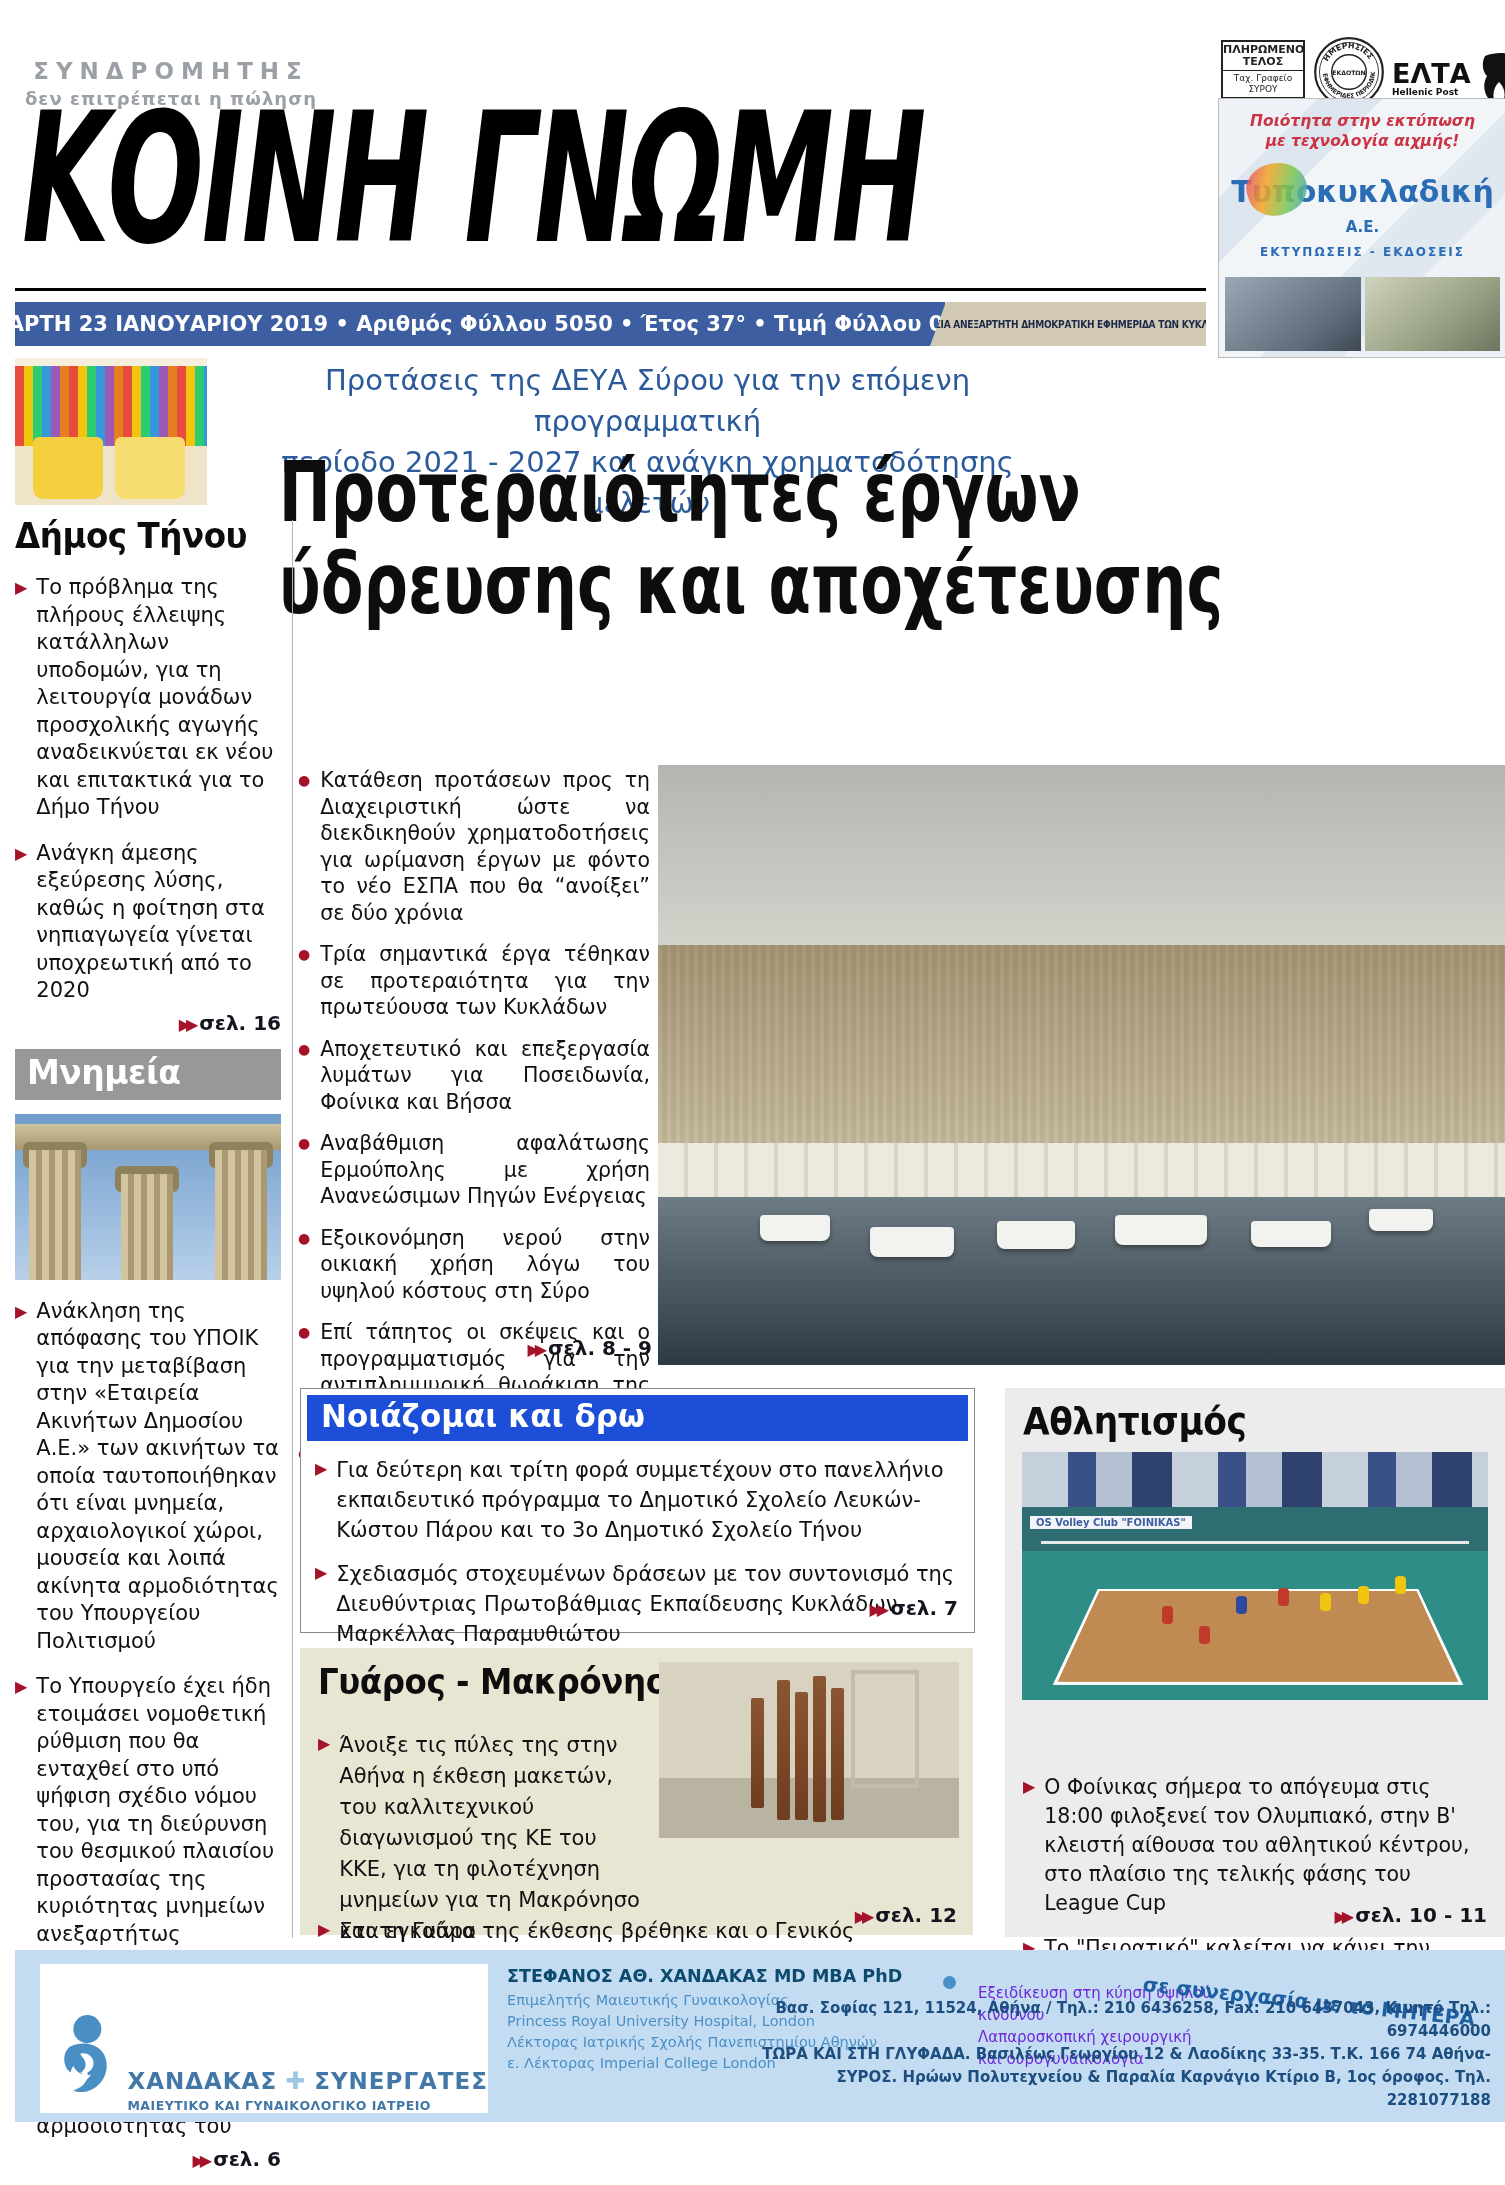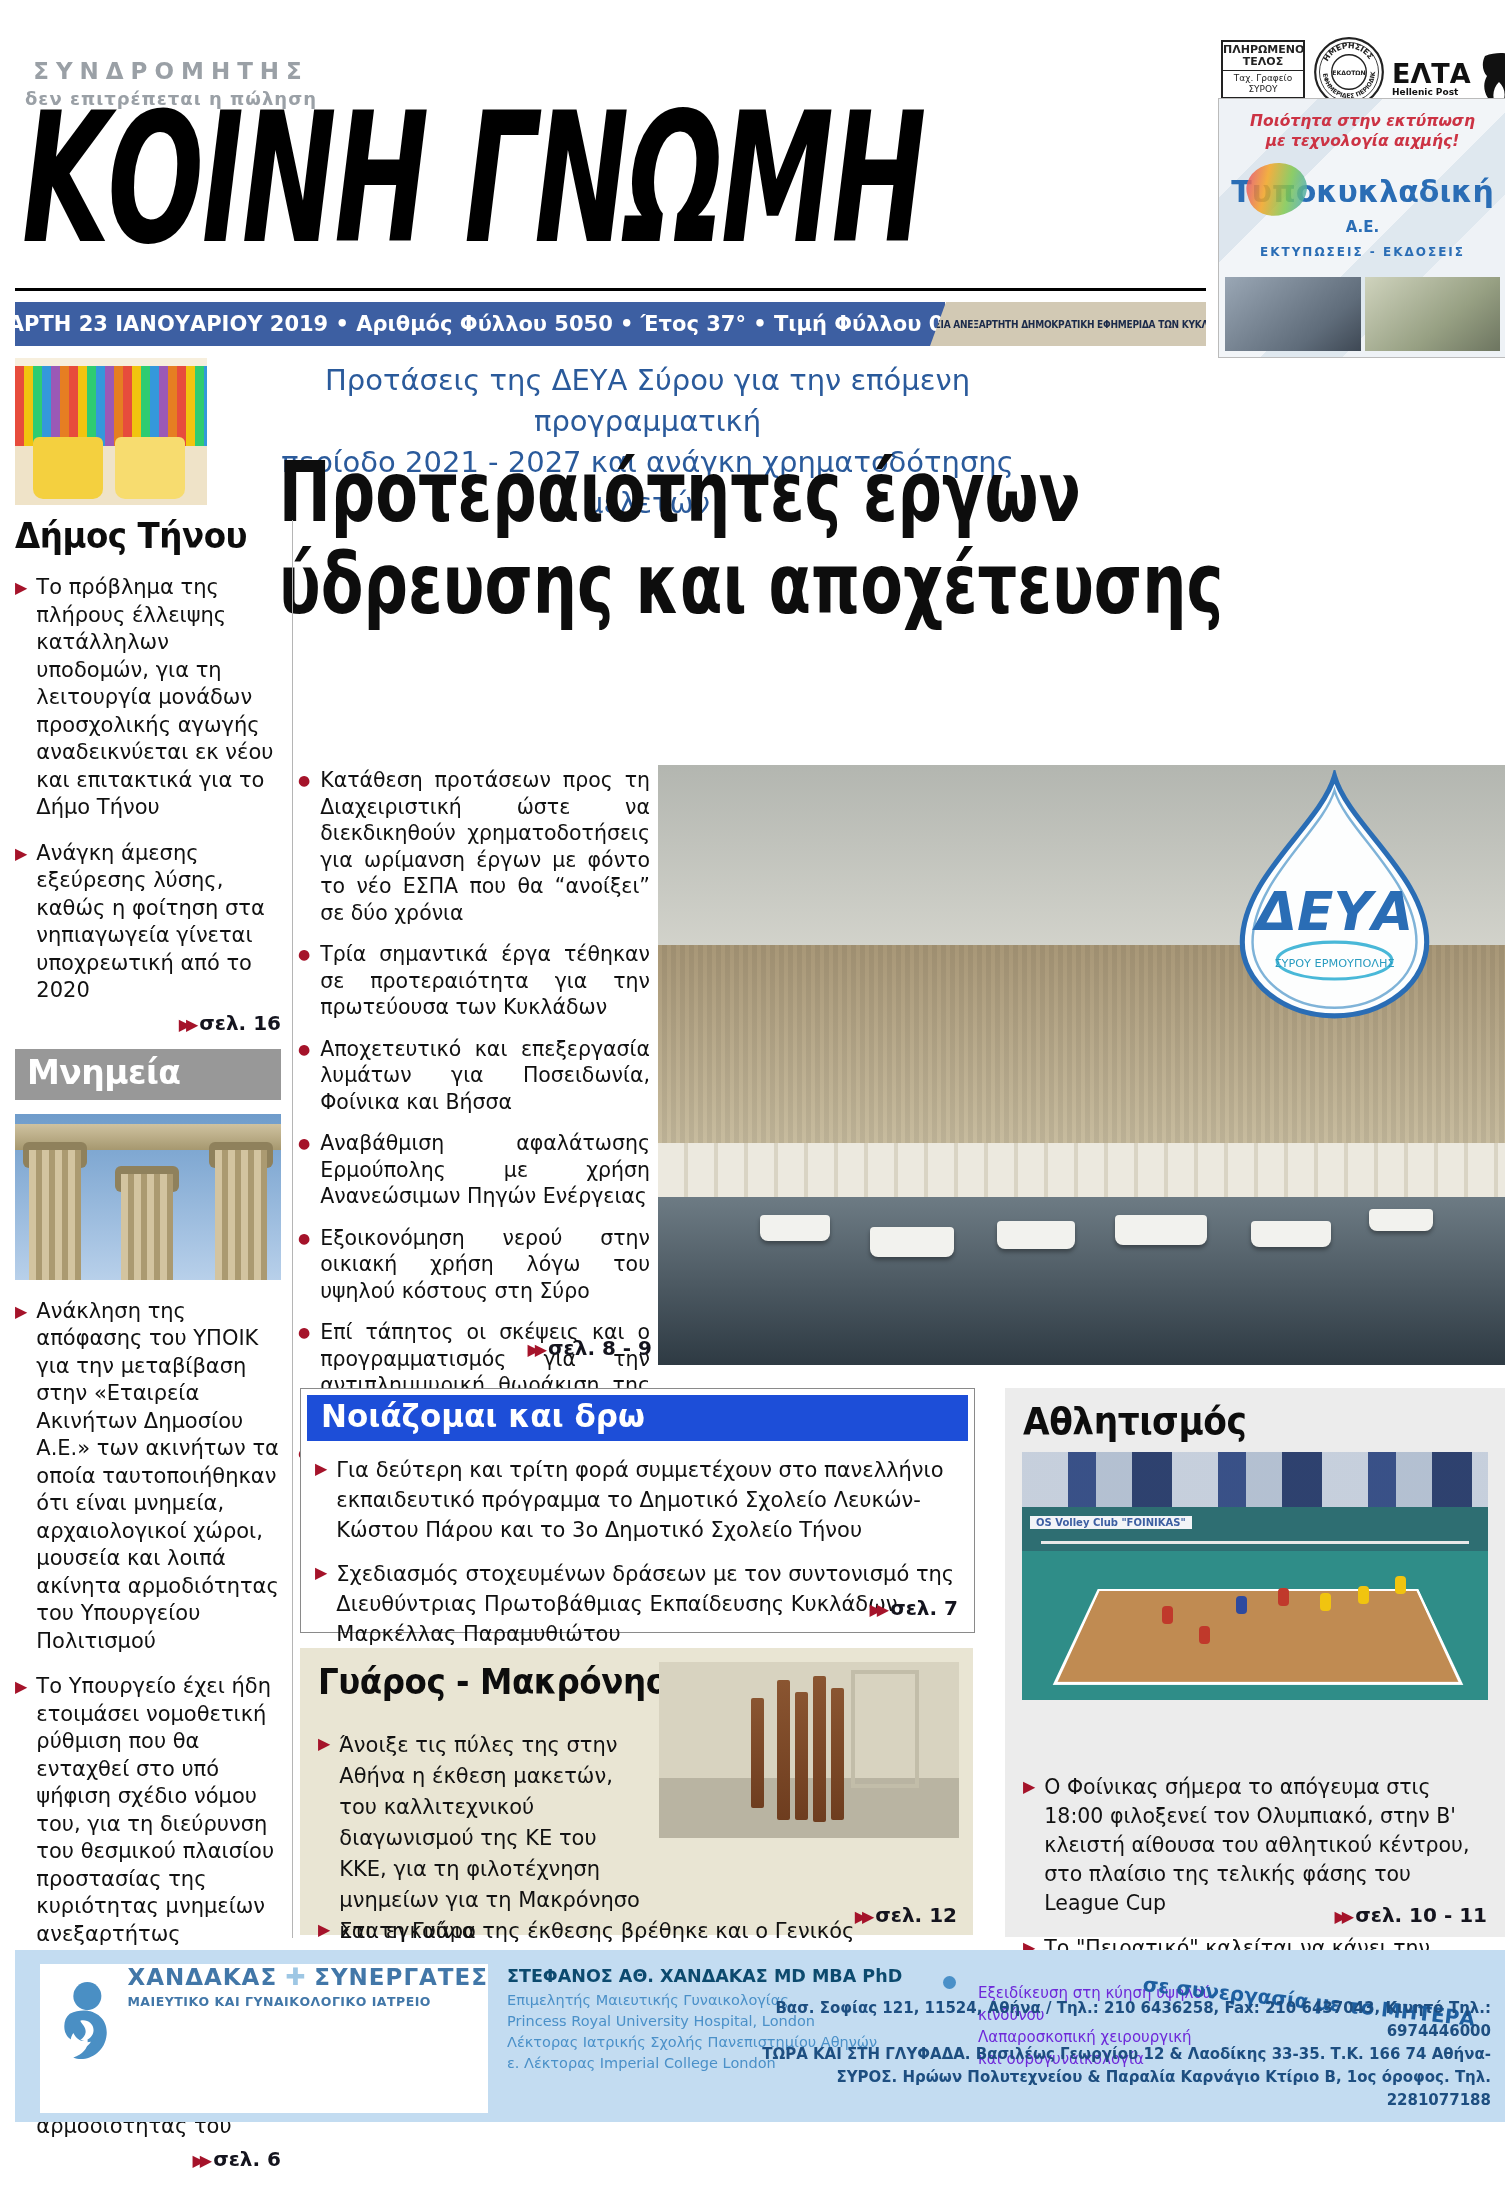--- a/index.html
+++ b/index.html
@@ -113,21 +113,21 @@
   .vb-court{position:absolute;left:12%;top:48%;width:76%;height:46%;background:#c08b52;border:3px solid #fff;transform:perspective(300px) rotateX(38deg);}
   .vb-net{position:absolute;left:4%;top:36%;width:92%;height:3px;background:#e8e8e8;}
   .vb-banner-label{position:absolute;left:8px;top:26%;background:#f2f4f7;color:#3d5fa2;font-size:10px;font-weight:bold;padding:1px 6px;}
   .vb-p{position:absolute;width:11px;height:18px;border-radius:4px;}
   .spbox .bul{margin:16px 16px 0 18px;}
   .spbox .bul p{font-size:20.5px;line-height:29px;}
   .spbox .ref{position:absolute;right:18px;bottom:10px;}
 
   
   .chad{left:15px;top:1950px;width:1490px;height:172px;background:#c3dcf1;}
-  .chad .white{position:absolute;left:25px;top:14px;width:448px;height:149px;background:#fff;display:flex;align-items:flex-start;}
+  .chad .white{position:absolute;left:25px;top:14px;width:448px;height:149px;background:#fff;display:flex;align-items:flex-end;}
   .chad .brand{margin-left:12px;color:#4277a8;}
   .chad .brand .row1{font-size:23px;font-weight:bold;letter-spacing:1px;display:flex;align-items:center;gap:8px;}
   .chad .brand .cross{color:#9ec7e4;font-size:24px;line-height:22px;}
   .chad .brand .row2{font-size:12.5px;font-weight:bold;margin-top:4px;letter-spacing:.5px;}
   .chad .doctor{position:absolute;left:492px;top:16px;width:430px;}
   .chad .doctor .name{color:#0c4a6e;font-weight:bold;font-size:17.5px;}
   .chad .doctor .cred{color:#4a90c8;font-size:14.5px;line-height:21px;margin-top:4px;}
   .chad .specs{position:absolute;left:928px;top:20px;width:330px;display:flex;}
   .chad .specs .dot{width:13px;height:13px;border-radius:50%;background:#4a90c8;margin:6px 10px 0 0;flex:0 0 auto;}
   .chad .specs p{margin:12px;color:#6d28d9;font-size:15px;line-height:22px;}
@@ -299,29 +299,20 @@
     <div class="hill"></div>
     <div class="front"></div>
     <div class="water"></div>
     <div class="boat" style="left:12%;top:75%;width:70px;height:26px;"></div>
     <div class="boat" style="left:25%;top:77%;width:84px;height:30px;"></div>
     <div class="boat" style="left:40%;top:76%;width:78px;height:28px;"></div>
     <div class="boat" style="left:54%;top:75%;width:92px;height:30px;"></div>
     <div class="boat" style="left:70%;top:76%;width:80px;height:26px;"></div>
     <div class="boat" style="left:84%;top:74%;width:64px;height:22px;"></div>
   </div>
-  <div class="abs deya">
-    <svg width="205" height="250" viewBox="0 0 100 122">
-      <path d="M50 3 C57 27 95 52 95 84 a45 36 0 1 1 -90 0 C5 52 43 27 50 3 Z" fill="#fdfefe" stroke="#2a6db5" stroke-width="2.5"></path>
-      <path d="M50 10 C56 30 90 54 90 84 a40 32 0 1 1 -80 0 C10 54 44 30 50 10 Z" fill="none" stroke="#7fb3d8" stroke-width="1.2"></path>
-      <text x="50" y="78" text-anchor="middle" font-size="26" font-weight="bold" fill="#2a6db5" font-style="italic">ΔΕΥΑ</text>
-      <ellipse cx="50" cy="93" rx="28" ry="9" fill="none" stroke="#49b8d8" stroke-width="1.5"></ellipse>
-      <text x="50" y="96" text-anchor="middle" font-size="5.5" fill="#2a9cc0">ΣΥΡΟΥ ΕΡΜΟΥΠΟΛΗΣ</text>
-    </svg>
-  </div>
 
   <div class="abs nbox">
     <div class="bluebar">Νοιάζομαι και δρω</div>
     <div class="bul">
       <span class="tri">▶</span>
       <p>Για δεύτερη και τρίτη φορά συμμετέχουν στο πανελλήνιο εκπαιδευτικό πρόγραμμα το Δημοτικό Σχολείο Λευκών-Κώστου Πάρου και το 3ο Δημοτικό Σχολείο Τήνου</p>
     </div>
     <div class="bul">
       <span class="tri">▶</span>
       <p>Σχεδιασμός στοχευμένων δράσεων με τον συντονισμό της Διευθύντριας Πρωτοβάθμιας Εκπαίδευσης Κυκλάδων, Μαρκέλλας Παραμυθιώτου</p>

